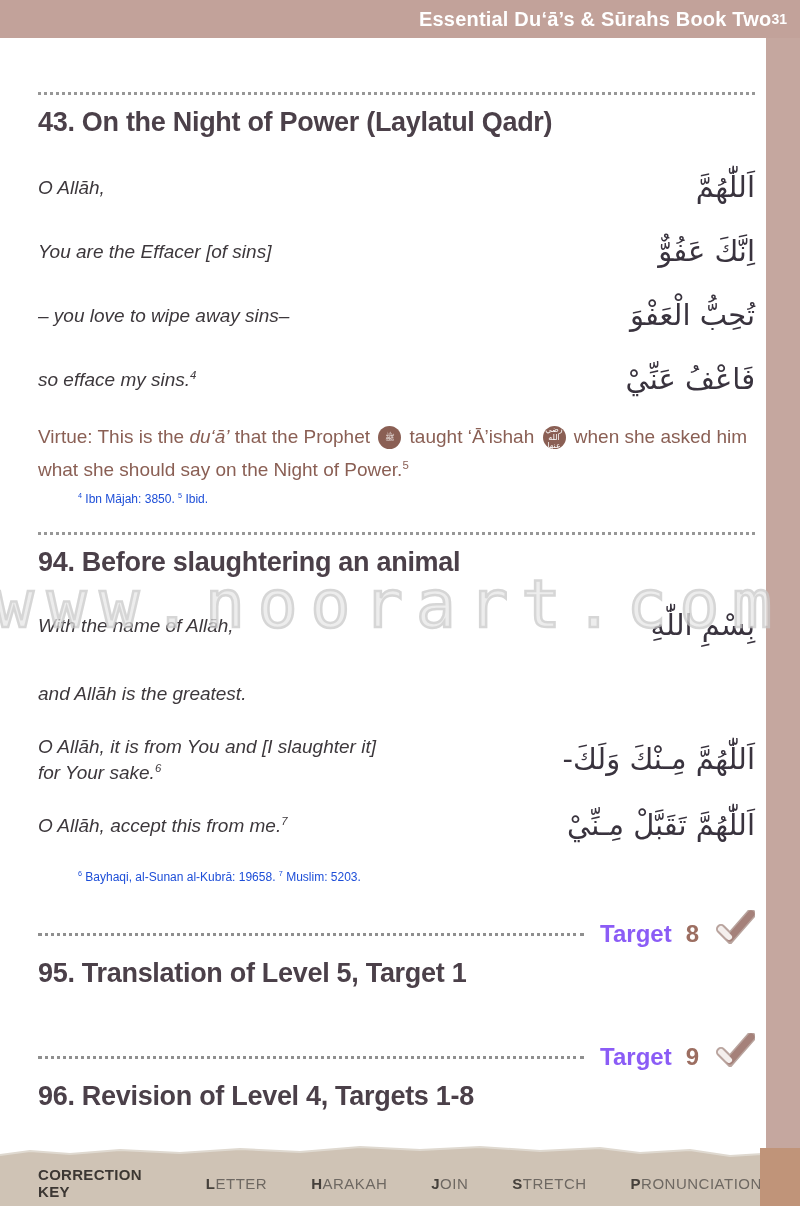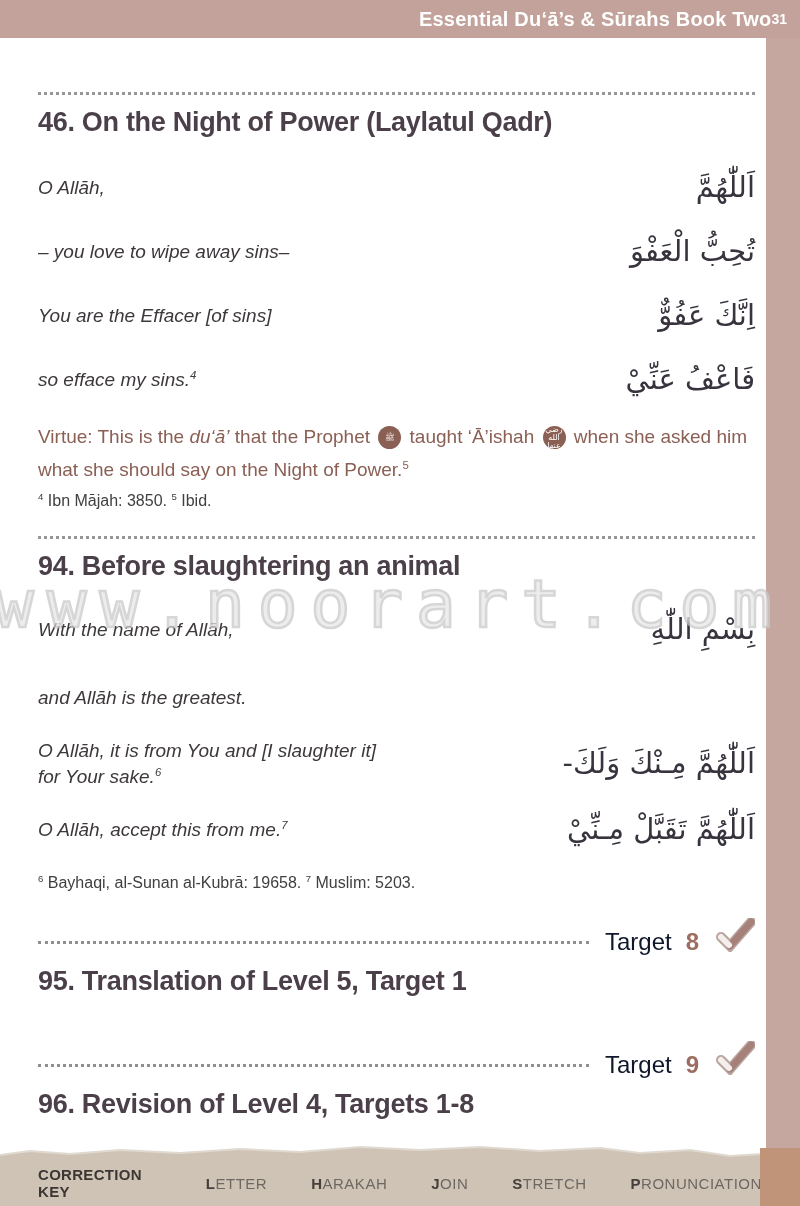--- a/index.html
+++ b/index.html
@@ -32,27 +32,27 @@
   sup { font-size:60%; vertical-align:super; line-height:0; }
 
   .virtue { margin-top:14px; font-size:19px; line-height:1.75; color:#8a5f54; }
   .virtue .vlabel { font-weight:normal;text-align:right; }
   .virtue .vital  { font-style:italic; }
   .seal { display:inline-flex; align-items:center; justify-content:center;
           width:23px; height:23px; border-radius:50%; background:#8a5f54;
           color:#ffffff; font-size:8px; line-height:1; overflow:hidden;
           vertical-align:middle; margin:0 3px; text-align:center;
           font-family:"DejaVu Sans", sans-serif; }
-  .footnote { margin-top:5px; font-size:16px; color:#404040; }
+  .footnote { margin-top:5px; font-size:12px; color:#1d4ed8;margin-left:40px; }
   .footnote.fn94 { margin-top:18px; }
 
   
   .target-row { display:flex; align-items:flex-end; margin-top:26px; height:36px; }
   .target-row .dots { flex:1; border-bottom:3px dotted #8f8f8f; margin-bottom:10px; margin-right:16px; }
-  .target-row .tlabel { font-size:24px; font-weight:normal; color:#0f172a; line-height:1; }
+  .target-row .tlabel { font-size:24px; font-weight:bold; color:#8b5cf6; line-height:1; }
   .target-row .tnum { font-size:24px; font-weight:bold; color:#9c6e61; margin-left:14px; line-height:1; }
   .target-row .check { margin-left:16px; margin-bottom:2px; }
   .h95 { margin-top:26px; }
   .target2 { margin-top:44px; }
   .h96 { margin-top:26px; }
 
   
   .watermark { position:absolute; top:566px; left:-6px; width:812px; z-index:5;
                font-family:"DejaVu Sans Mono", monospace; font-size:66px;
                letter-spacing:13px; color:#e7e7e7; -webkit-text-stroke:2.5px #c9c9c9;
@@ -78,33 +78,33 @@
 
   <div class="rstrip"></div>
   <div class="corner-block"></div>
 
   <div class="watermark">www.noorart.com</div>
 
   <div class="content">
 
     <div class="dotline"></div>
 
-    <h1 class="sec">46. On the Night of Power (Laylatul Qadr)</h1>
+    <h1 class="sec">43. On the Night of Power (Laylatul Qadr)</h1>
 
     <div class="row mt24">
       <span class="en">O Allāh,</span>
       <span class="ar">اَللّٰهُمَّ</span>
     </div>
     <div class="row mt18">
+      <span class="en">You are the Effacer [of sins]</span>
+      <span class="ar">اِنَّكَ عَفُوٌّ</span>
+    </div>
+    <div class="row mt18">
       <span class="en">– you love to wipe away sins–</span>
       <span class="ar">تُحِبُّ الْعَفْوَ</span>
-    </div>
-    <div class="row mt18">
-      <span class="en">You are the Effacer [of sins]</span>
-      <span class="ar">اِنَّكَ عَفُوٌّ</span>
     </div>
     <div class="row mt18">
       <span class="en"><span>so efface my sins.</span><sup>4</sup></span>
       <span class="ar">فَاعْفُ عَنِّيْ</span>
     </div>
 
     <p class="virtue"><span class="vlabel">Virtue:</span><span> This is the </span><span class="vital">du‘ā’</span><span> that the Prophet </span><span class="seal">ﷺ</span><span> taught ‘Ā’ishah </span><span class="seal">رضي الله عنها</span><span> when she asked him what she should say on the Night of Power.</span><sup>5</sup></p>
 
     <p class="footnote"><sup>4</sup><span> Ibn Mājah: 3850. </span><sup>5</sup><span> Ibid.</span></p>
 

